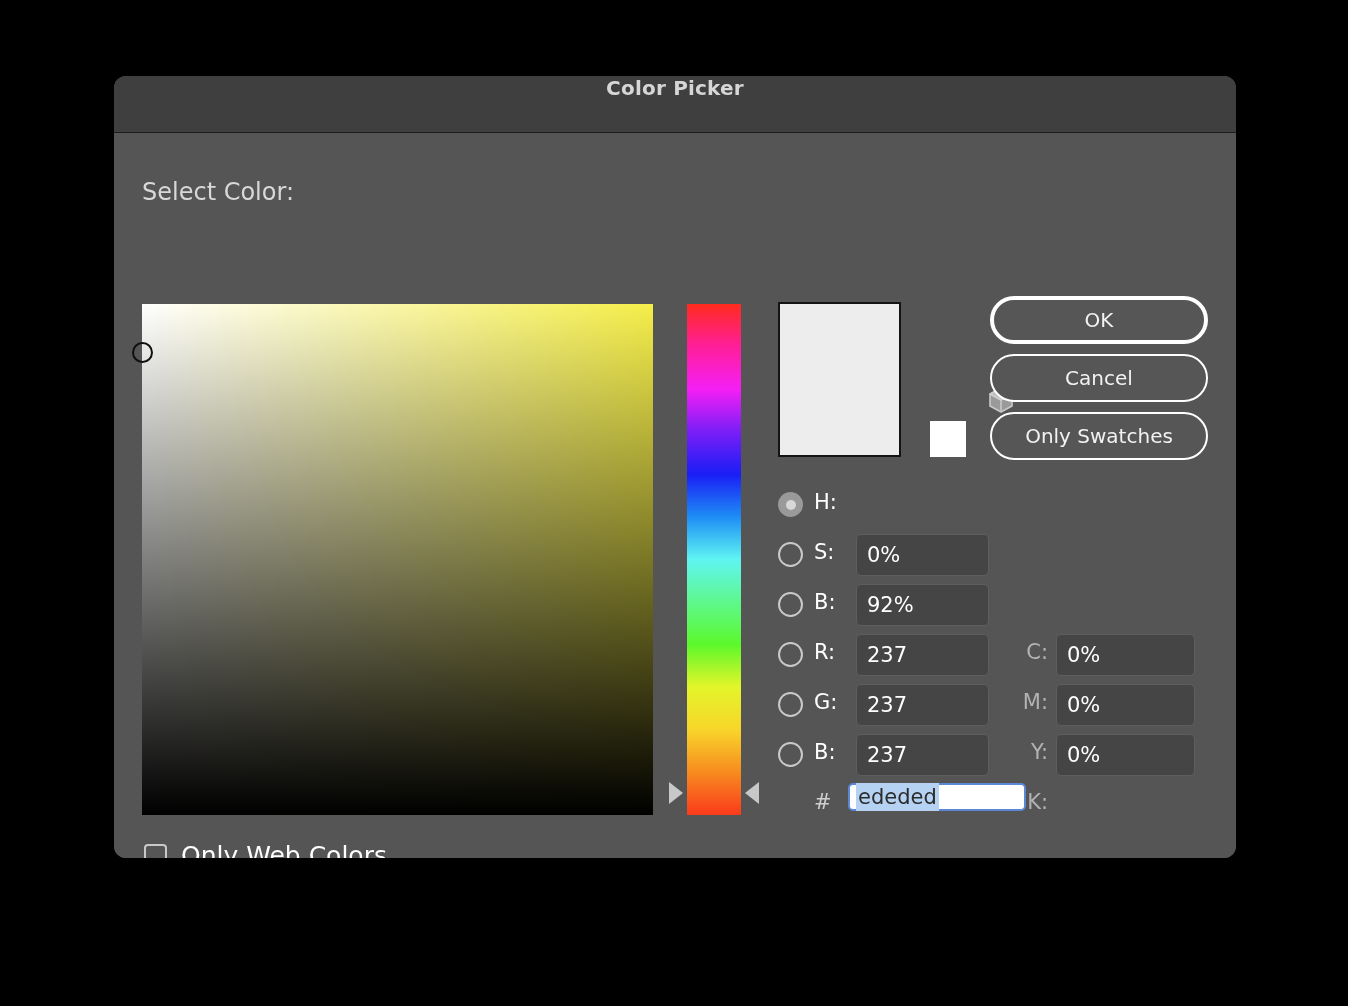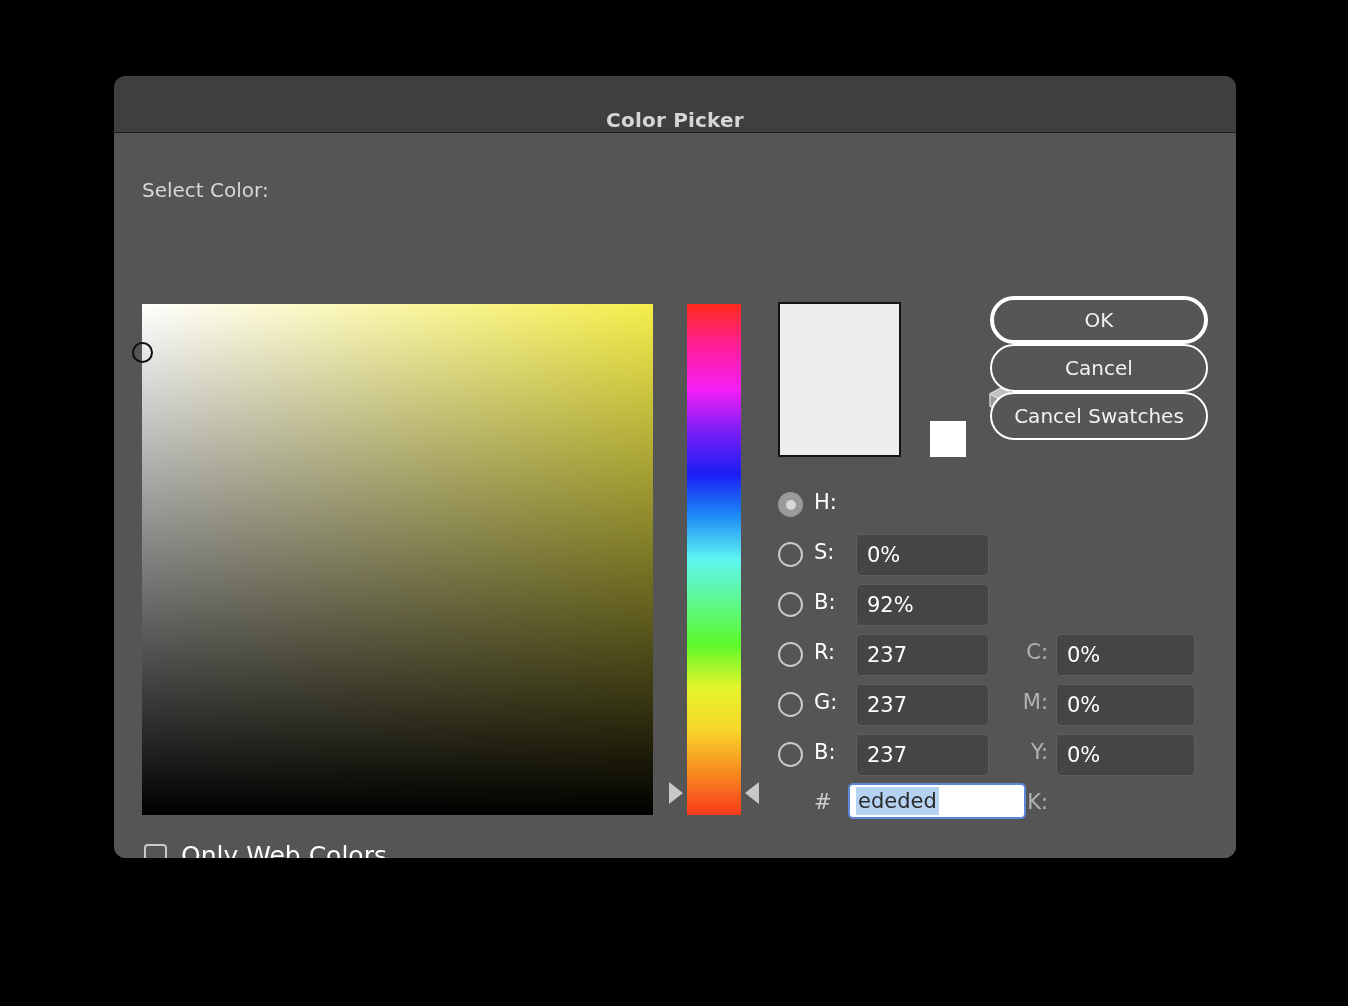--- a/index.html
+++ b/index.html
@@ -32,21 +32,21 @@
   }
 
   #titlebar {
     position: absolute;
     left: 0; top: 0;
     width: 100%;
     height: 57px;
     background: #3f3f3f;
     border-bottom: 1px solid #1c1c1c;
     display: flex;
-    align-items: flex-end;
+    align-items: flex-start;
     justify-content: center;
   }
   #titlebar .title {
     font-size: 20px;
     font-weight: bold;
     color: #d6d6d6;
     letter-spacing: 0.2px;
   }
 
   #body {
@@ -55,21 +55,21 @@
     top: 58px;
     width: 100%;
     height: 724px;
     background: #555555;
   }
 
   .select-color-label {
     position: absolute;
     left: 28px;
     top: 44px;
-    font-size: 20px;
+    font-size: 24px;
     color: #d8d8d8;
   }
 
   
   #sv-field {
     position: absolute;
     left: 28px;
     top: 170px;
     width: 511px;
     height: 511px;
@@ -178,21 +178,21 @@
   #button-col {
     position: absolute;
     left: 876px;
     top: 162px;
     width: 218px;
   }
   .dlg-btn {
     display: block;
     width: 218px;
     height: 48px;
-    margin-bottom: 0;
+    margin-bottom: 10px;
     background: #565656;
     color: #f2f2f2;
     border: 2px solid #ffffff;
     border-radius: 24px;
     font-family: "DejaVu Sans", "Liberation Sans", sans-serif;
     font-size: 20px;
     cursor: pointer;
     line-height: 1;
   }
   .dlg-btn.default {
@@ -285,21 +285,21 @@
     font-size: 21px;
     padding: 0 10px;
     outline: none;
   }
   
   .hex-input-wrap {
     position: absolute;
     left: 70px;
     top: 2px;
     width: 178px;
-    height: 36px;
+    height: 28px;
     background: #ffffff;
     border: 2px solid #5b87d6;
     border-radius: 5px;
     display: flex;
     align-items: center;
     padding-left: 6px;
   }
   .hex-sel {
     background: #b6d2f2;
     color: #2b2b2b;
@@ -367,21 +367,21 @@
           <line x1="15" y1="15" x2="15" y2="27" stroke="#c8c8c8" stroke-width="1.6"></line>
           <polygon points="15,3 26,9 15,15 4,9" fill="#c0c0c0" stroke="#d2d2d2" stroke-width="1.2" stroke-linejoin="round"></polygon>
         </svg>
       </div>
 
       <div id="web-swatch"></div>
 
       <div id="button-col">
         <button class="dlg-btn default">OK</button>
         <button class="dlg-btn">Cancel</button>
-        <button class="dlg-btn">Cancel Swatches</button>
+        <button class="dlg-btn">Only Swatches</button>
       </div>
 
       <div id="fields">
 
         <div class="field-row">
           <div class="radio selected"></div>
           <div class="field-label">H:</div>
         </div>
 
         <div class="field-row">

